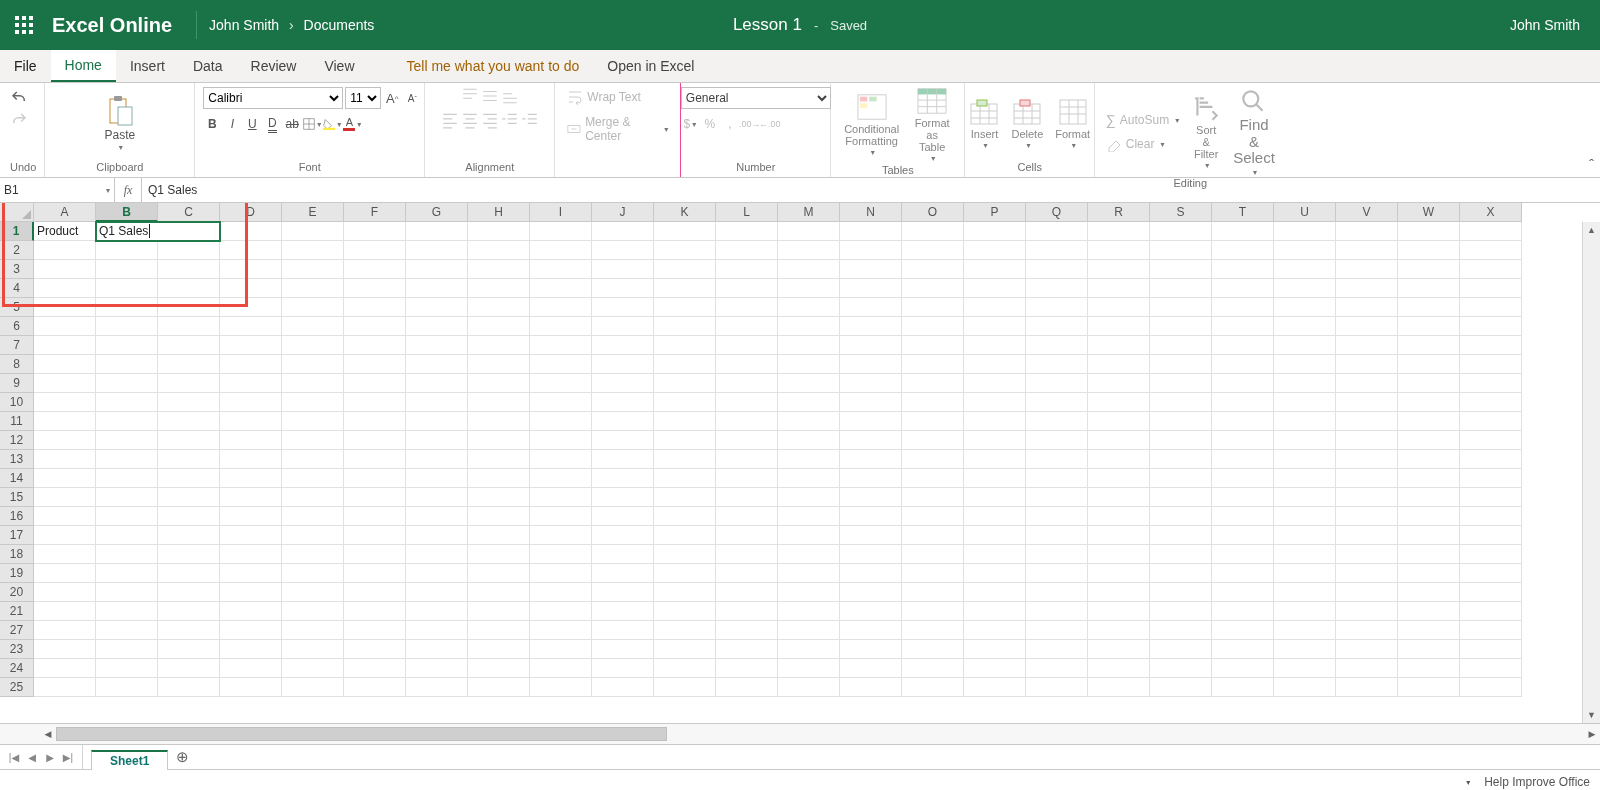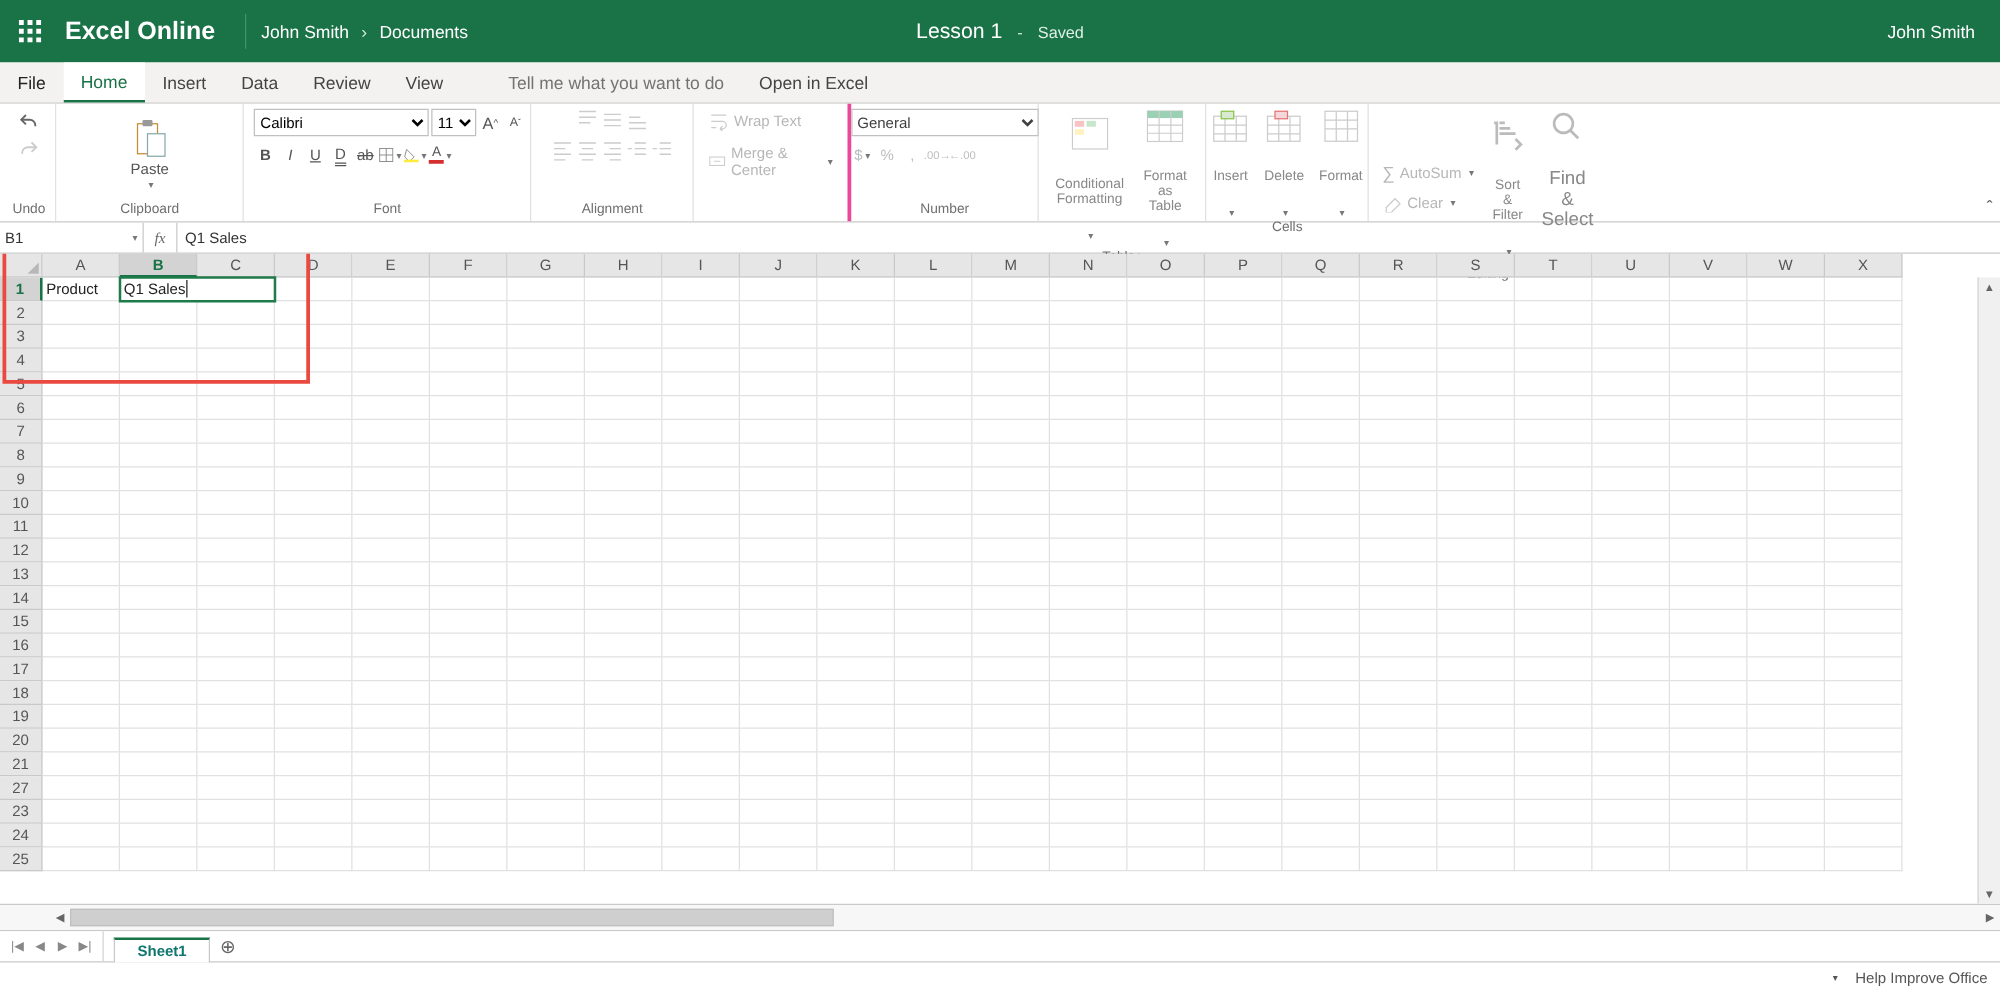--- a/index.html
+++ b/index.html
@@ -27,21 +27,21 @@
   .doc-title .t{font-size:17px;font-weight:400}
   .doc-title .dash{font-size:13px;color:#cfe8db}
   .doc-title .saved{font-size:13px;color:#e0efe7}
   .title-right{margin-left:auto;padding-right:20px;font-size:14px}
   
   .tabs{height:32px;background:var(--chrome-bg);border-bottom:1px solid var(--chrome-border);display:flex;align-items:stretch;font-size:14px;color:#444;position:relative}
   .tab{padding:0 14px;display:flex;align-items:center;cursor:pointer}
   .tab.file{color:#222}
   .tab.active{background:#fff;color:var(--green);border-bottom:2px solid var(--green);box-sizing:border-box}
   .tabs .spacer{width:24px}
-  .tell-me{color:#737373;padding:16px 14px;display:flex;align-items:center}
+  .tell-me{color:#a16207;padding:16px 14px;display:flex;align-items:center}
   .open-excel{padding:0 14px;display:flex;align-items:center}
   .tabs .right{margin-left:auto;display:flex;align-items:center;gap:10px;padding-right:12px}
   .pill{border:1px solid #bcbcbc;border-radius:3px;padding:2px 12px;display:flex;align-items:center;gap:6px;color:#1a7247;background:#fff;height:22px;cursor:pointer}
   .pill svg{width:16px;height:16px}
   
   .ribbon{height:94px;background:#fff;border-bottom:1px solid var(--chrome-border);display:flex;align-items:stretch;font-size:12px;color:#666;position:relative}
   .group{border-right:1px solid #e1e1e1;display:flex;flex-direction:column;align-items:center;justify-content:space-between;padding:4px 8px 2px 8px;box-sizing:border-box}
   .group .body{flex:1;display:flex;align-items:center;gap:4px}
   .group .label{font-size:11px;color:#6f6f6f;padding-bottom:2px}
   .btn-lg{display:flex;flex-direction:column;align-items:center;justify-content:center;gap:2px;padding:2px 6px;color:#555;cursor:pointer;text-align:center;line-height:1.1}
@@ -51,21 +51,21 @@
   .btn-sm svg{width:16px;height:16px}
   select,input.inp{font-size:12px;font-family:inherit;border:1px solid #c0c0c0;background:#fff;height:22px}
   .fontname{width:140px}
   .fontsize{width:36px}
   .btnrow{display:flex;gap:2px;align-items:center}
   .ico{width:18px;height:18px;display:flex;align-items:center;justify-content:center;color:#555;cursor:pointer}
   .ico.dis{color:#bdbdbd}
   .dd{font-size:8px;color:#777;margin-left:2px}
   .ribbon-collapse{position:absolute;right:6px;bottom:4px;font-size:14px;color:#555;cursor:pointer}
   
-  .undo-col{display:flex;flex-direction:column;align-items:center;justify-content:flex-start;gap:4px;padding:6px 8px 2px 10px;border-right:1px solid #e1e1e1}
+  .undo-col{display:flex;flex-direction:column;justify-content:flex-start;gap:4px;padding:6px 8px 2px 10px;border-right:1px solid #e1e1e1}
   .undo-col .label{margin-top:auto;font-size:11px;color:#6f6f6f;padding-bottom:2px}
   
   .fbar{height:24px;border-bottom:1px solid var(--chrome-border);display:flex;align-items:stretch;font-size:12px;background:#fff}
   .namebox{width:106px;border-right:1px solid var(--chrome-border);display:flex;align-items:center;padding:0 4px;justify-content:space-between}
   .namebox .dd{cursor:pointer}
   .fx{width:26px;border-right:1px solid var(--chrome-border);display:flex;align-items:center;justify-content:center;font-style:italic;font-family:"Times New Roman",serif;color:#666}
   .formula{flex:1;padding:0 6px;display:flex;align-items:center}
   
   .grid-wrap{position:relative;height:520px;overflow:hidden;border-bottom:1px solid var(--chrome-border)}
   .grid{position:relative}
@@ -95,21 +95,21 @@
   .hscroll .thumb{position:absolute;left:0;top:0;height:100%;width:40%;background:#cfcfcf;border:1px solid #bfbfbf;box-sizing:border-box}
   .sheet-nav{display:flex;align-items:center;gap:2px;padding:0 6px;border-right:1px solid var(--grid-border)}
   .sheet-nav span{width:16px;height:16px;display:flex;align-items:center;justify-content:center;color:#888;font-size:10px;cursor:pointer}
   .sheettabs{display:flex;align-items:flex-end;padding-left:8px}
   .sheettab{padding:2px 18px;border:1px solid var(--chrome-border);border-bottom:none;background:#fff;font-size:12px;color:#0f766e;font-weight:600;position:relative;top:1px;cursor:pointer;border-top:2px solid var(--green)}
   .addsheet{width:28px;display:flex;align-items:center;justify-content:center;color:#666;cursor:pointer;font-size:15px}
   
   .status{height:24px;display:flex;align-items:center;justify-content:flex-end;padding:0 10px;font-size:12px;color:#555;gap:14px}
   .status .dd2{font-size:8px;cursor:pointer}
   
-  .bigicon{display:flex;flex-direction:column;align-items:center;justify-content:center;gap:20px;padding:0 4px;color:#888;cursor:pointer;text-align:center;line-height:1.1}
+  .bigicon{display:flex;flex-direction:column;align-items:center;justify-content:center;gap:2px;padding:0 4px;color:#888;cursor:pointer;text-align:center;line-height:1.1}
   .bigicon svg{width:30px;height:28px}
 </style>
 </head>
 <body>
 
 <div class="titlebar">
   <div class="waffle">
     <svg viewBox="0 0 18 18">
         <rect width="4" height="4"></rect>
         <rect x="7" width="4" height="4"></rect>
@@ -275,21 +275,21 @@
         <span class="ico dis">
             <svg viewBox="0 0 16 16" stroke="#ccc">
               <path d="M6 3h8M6 7h8M6 11h8M1 7l3 0"></path>
             </svg>
           </span>
       </div>
     </div>
     <div class="label">Alignment</div>
   </div>
 
-  <div class="group" style="width:126px;border-right:3px solid #ec4899">
+  <div class="group" style="width:126px;border-right:1px solid #ec4899">
     <div class="body" style="flex-direction:column;align-items:flex-start;gap:6px">
       <div class="btn-sm dis">
           <svg viewBox="0 0 16 16" stroke="#ccc" fill="none">
             <path d="M2 3h12M2 8h9a3 3 0 010 6h-2m0 0l2-2m-2 2l2 2M2 13h4"></path>
           </svg>
           <span>Wrap Text</span>
         </div>
       <div class="btn-sm dis">
           <svg viewBox="0 0 16 16" stroke="#ccc" fill="none">
             <rect x="1" y="4" width="14" height="8"></rect>

